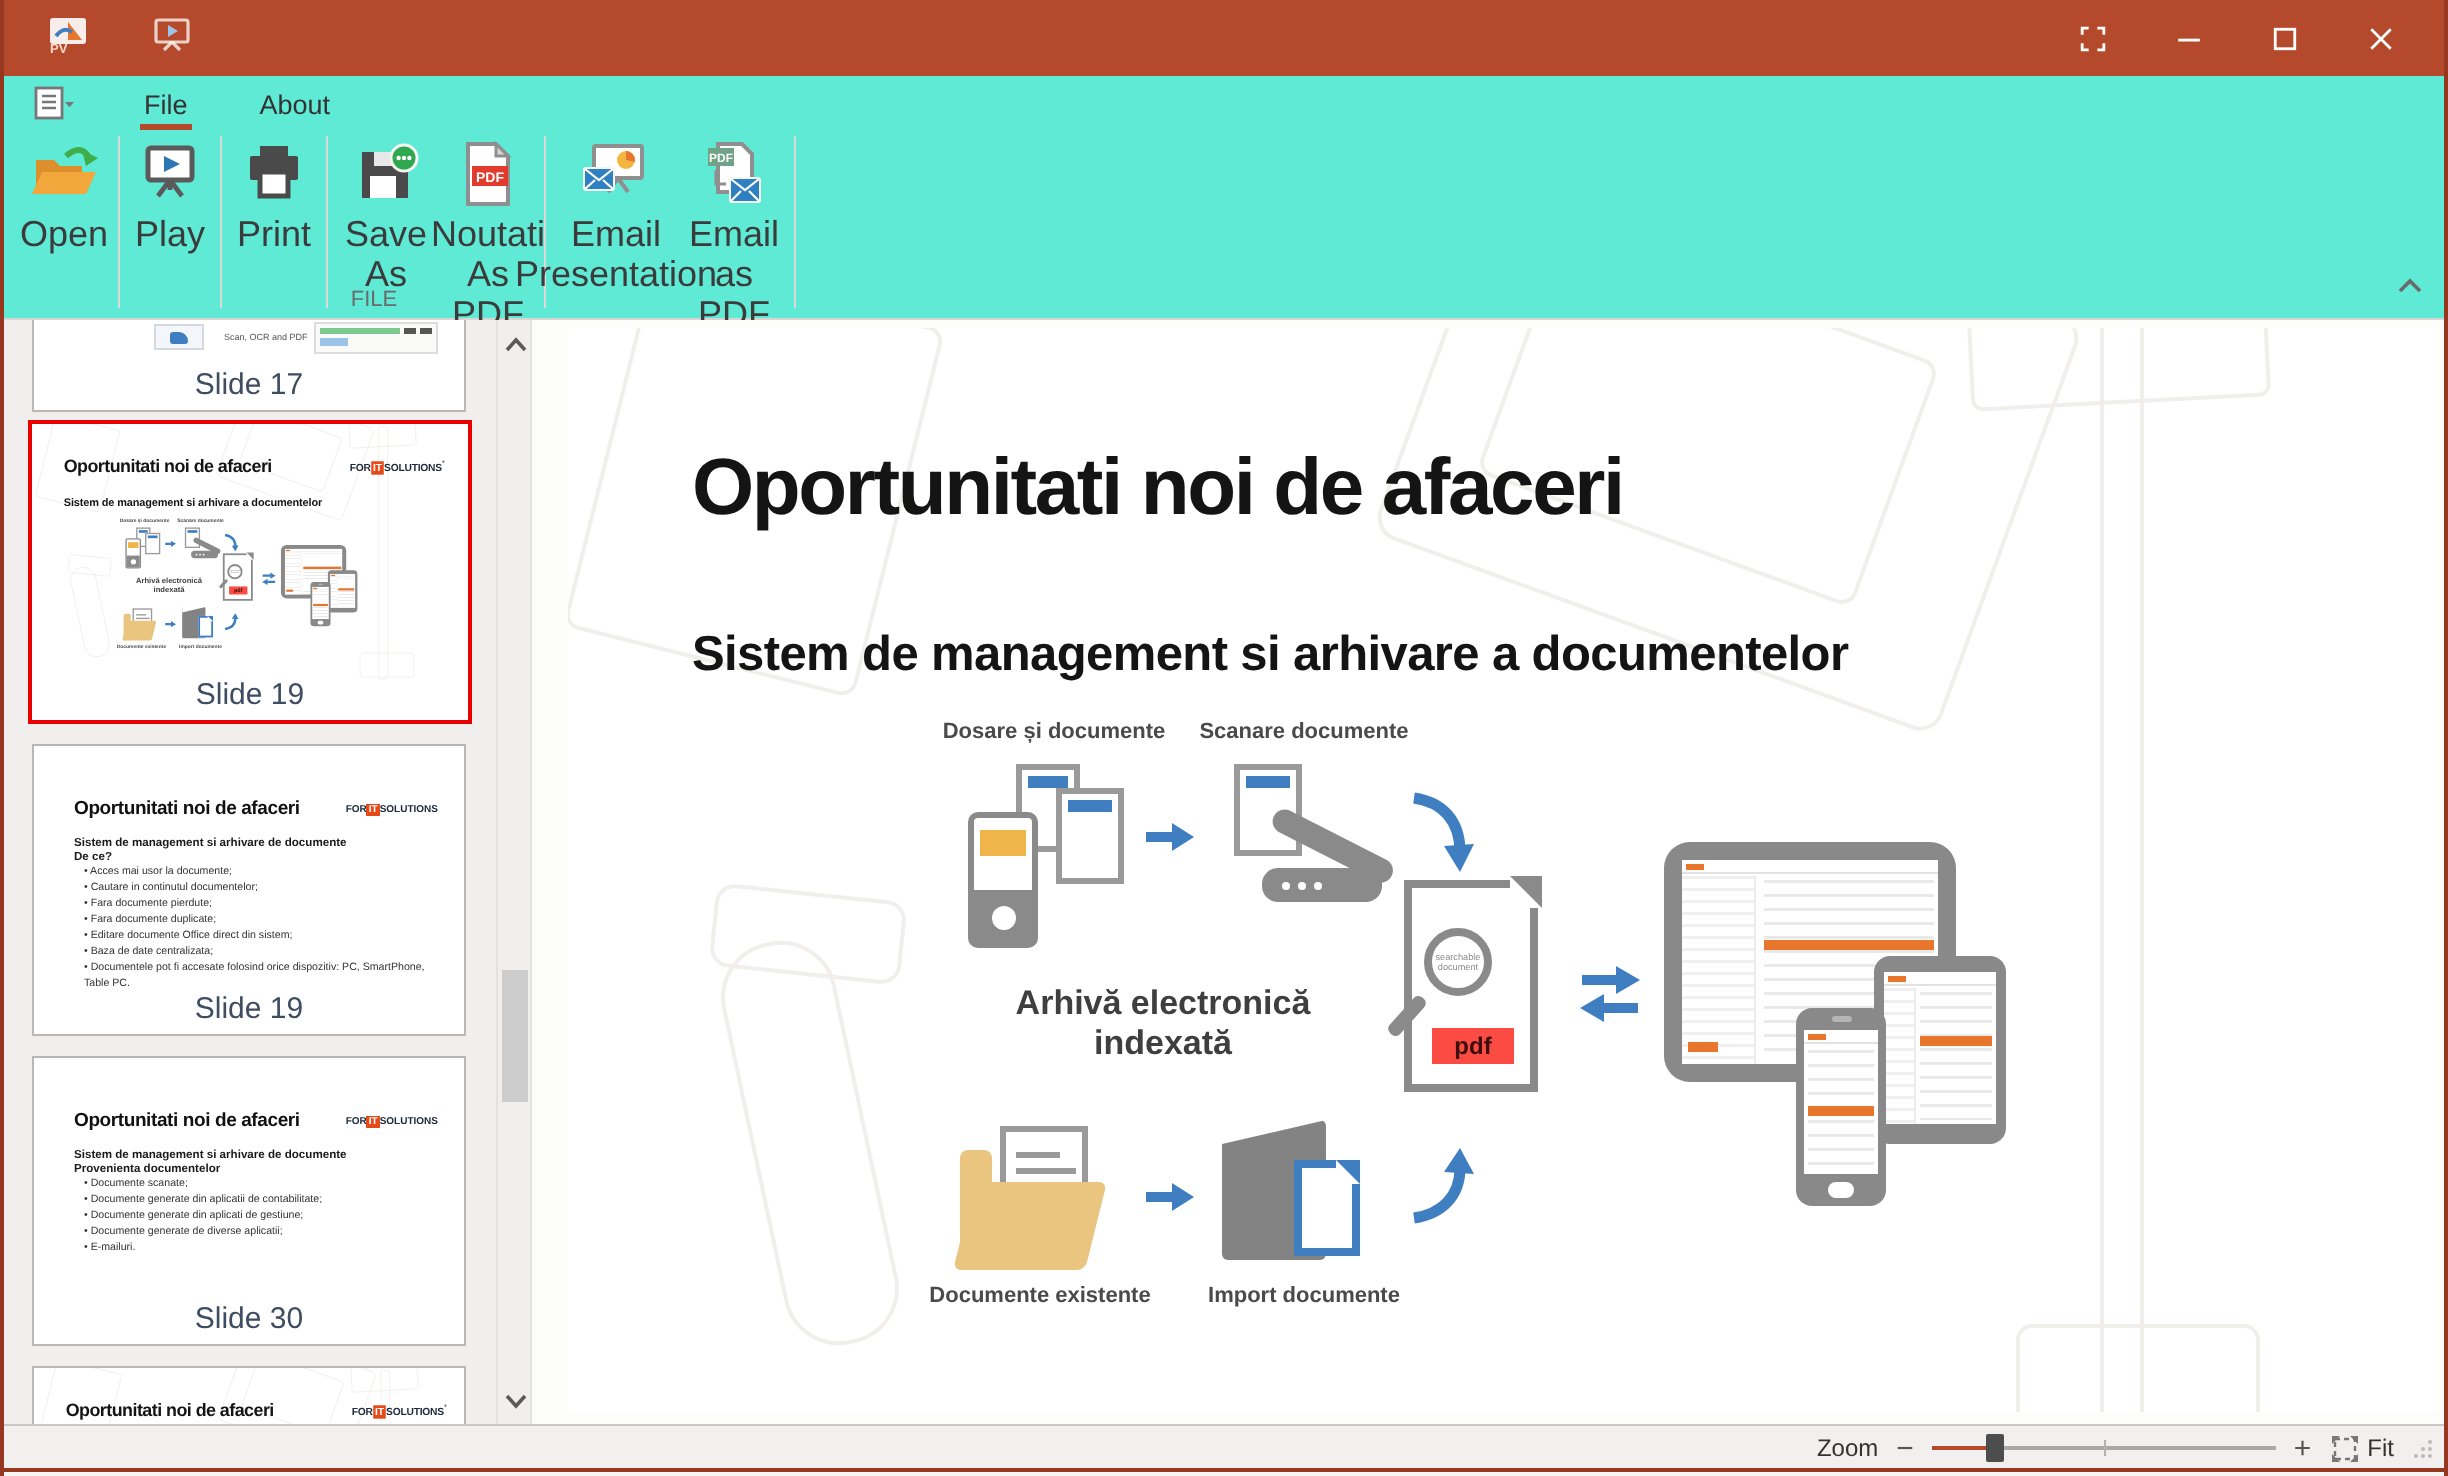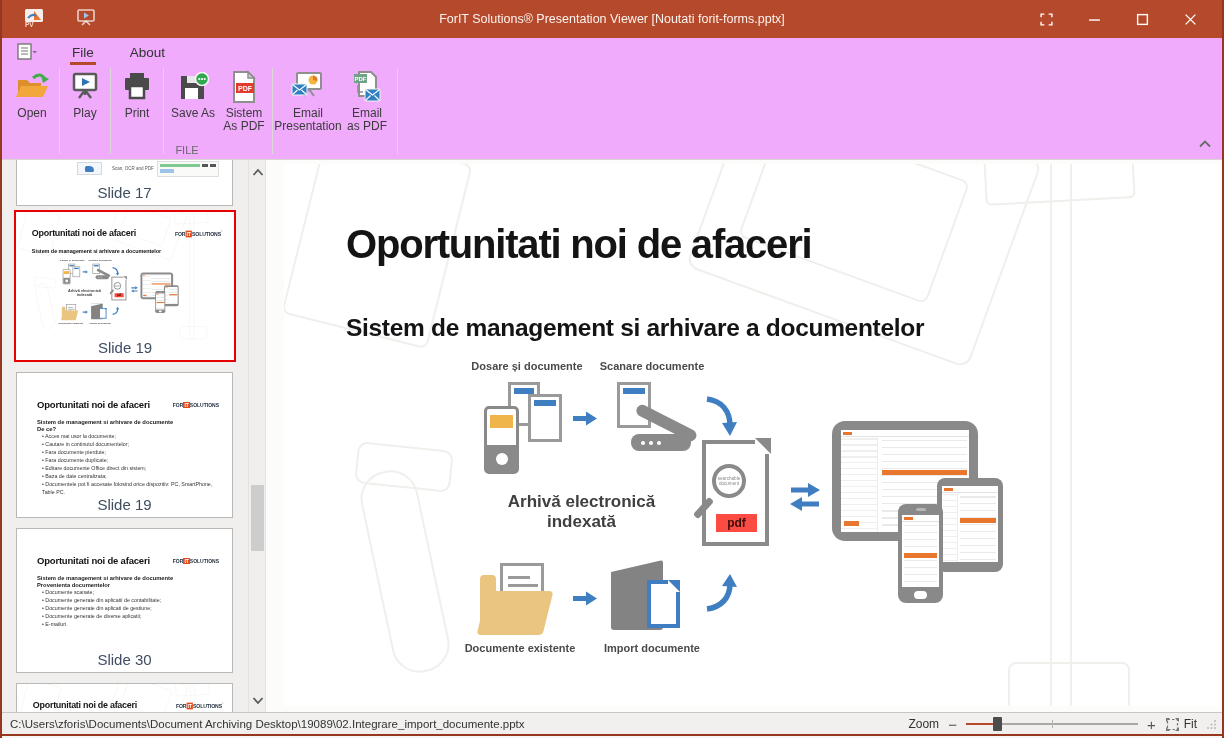--- a/index.html
+++ b/index.html
@@ -8,29 +8,29 @@
             border-left:2px solid #96381f; border-right:2px solid #96381f; }
 
   
   .titlebar { position:relative; height:38px; background:var(--c-titlebar,#b5492b); display:flex; align-items:center; }
   .tb-icons { display:flex; gap:32px; margin-left:22px; }
   .tb-title { position:absolute; left:0; right:0; text-align:center; color:#fdf3ef; font-size:12.5px; pointer-events:none; }
   .tb-controls { position:absolute; right:8px; top:0; height:38px; display:flex; }
   .tb-btn { width:48px; height:38px; display:flex; align-items:center; justify-content:center; }
 
   
-  .ribbon { position:relative; height:122px; background:#f0abfc; border-bottom:1px solid #d8d5d2; }
+  .ribbon { position:relative; height:122px; background:#5eead4; border-bottom:1px solid #d8d5d2; }
   .tabrow { height:28px; display:flex; align-items:center; }
   .menu-btn { margin-left:10px; width:30px; display:flex; justify-content:center; }
   .tab { margin-left:24px; padding:3px 6px 2px; font-size:13.5px; color:#333; position:relative; }
   .tab.active::after { content:""; position:absolute; left:4px; right:4px; bottom:-3px; height:3px; background:var(--c-accent,#b5492b); }
   .btnrow { position:absolute; top:28px; left:0; height:74px; display:flex; align-items:flex-start; padding-left:6px; }
   .rbtn { display:flex; flex-direction:column; align-items:center; padding-top:3px; }
   .rbtn .ric { height:36px; display:flex; align-items:center; justify-content:center; }
-  .rbtn .rlabel { font-size:12px; color:#3b3b3b; line-height:1.12; text-align:center; white-space:pre-line; margin-top:2px; }
+  .rbtn .rlabel { font-size:18px; color:#3b3b3b; line-height:1.12; text-align:center; white-space:pre-line; margin-top:2px; }
   .sep { width:1px; height:86px; background:#dcdad6; margin:2px 3px 0; }
   .group-label { position:absolute; bottom:3px; left:0; width:370px; text-align:center; font-size:11px; color:#6a6a6a; }
   .collapse { position:absolute; right:10px; bottom:6px; }
 
   
   .content { display:flex; height:552px; }
   .thumb-panel { position:relative; width:246px; background:#f0efee; overflow:hidden; }
   .thumb { position:absolute; left:14px; width:217px; background:#fff; border:1px solid #b9b8b6; overflow:hidden; }
   .thumb.selected { left:12px; width:222px; border:2px solid #e60000; }
   .slidelabel { position:absolute; bottom:4px; left:0; width:100%; text-align:center; font-size:15px; color:#3f4d63; }
@@ -153,21 +153,20 @@
           </svg>
       </span>
       <span>
         <svg width="20" height="20" viewBox="0 0 20 20">
             <rect x="2" y="3" width="16" height="11" rx="1" fill="none" stroke="rgba(255,255,255,0.75)" stroke-width="1.6"></rect>
             <polygon points="8,5.5 13,8.5 8,11.5" fill="#9fc3e8"></polygon>
             <path d="M10 14 l-4 4 M10 14 l4 4" stroke="rgba(255,255,255,0.75)" stroke-width="1.6"></path>
           </svg>
       </span>
     </div>
-    <div class="tb-title">ForIT Solutions® Presentation Viewer [Noutati forit-forms.pptx]</div>
     <div class="tb-controls">
       <div class="tb-btn">
           <svg width="13" height="13" viewBox="0 0 12 12">
             <path d="M1 4 V1 H4 M8 1 H11 V4 M11 8 V11 H8 M4 11 H1 V8" stroke="#fff" stroke-width="1.3" fill="none"></path>
           </svg>
         </div>
       <div class="tb-btn">
           <svg width="13" height="13" viewBox="0 0 12 12">
             <line x1="1" y1="6.5" x2="11" y2="6.5" stroke="#fff" stroke-width="1.3"></line>
           </svg>
@@ -248,21 +247,21 @@
       </div>
       <div class="rbtn" style="width:50px">
         <span class="ric">
             <svg width="36" height="34" viewBox="0 0 36 34">
               <path d="M8 2 h14 l6 6 v24 H8 z" fill="#fff" stroke="#8f8f8f" stroke-width="2"></path>
               <path d="M22 2 l6 6 h-6 z" fill="#d5d5d5" stroke="#8f8f8f" stroke-width="1.5"></path>
               <rect x="10" y="13" width="18" height="10" fill="#e23b2e"></rect>
               <text x="19" y="20.8" font-size="7" font-weight="bold" fill="#fff" text-anchor="middle" font-family="Liberation Sans,sans-serif">PDF</text>
             </svg>
           </span>
-        <span class="rlabel">Sistem
+        <span class="rlabel">Noutati
 As PDF</span>
       </div>
       <div class="sep"></div>
       <div class="rbtn" style="width:64px">
         <span class="ric">
             <svg width="36" height="34" viewBox="0 0 36 34">
               <rect x="7" y="3" width="24" height="16" rx="1" fill="#fff" stroke="#8f8f8f" stroke-width="2"></rect>
               <path d="M19 19 l-5 7 M19 19 l5 7" stroke="#8f8f8f" stroke-width="2"></path>
               <circle cx="23" cy="10" r="4.5" fill="#f5b63f"></circle>
               <path d="M23 10 L23 5.5 A4.5 4.5 0 0 1 27.3 11 z" fill="#e8762c"></path>
@@ -633,21 +632,20 @@
             </svg>
 
     <div class="dlabel" style="left:168px;top:478px;width:136px;">Documente existente</div>
     <div class="dlabel" style="left:308px;top:478px;width:120px;">Import documente</div>
   </div>
 </div>
     </div>
   </div>
 
   <div class="statusbar">
-    <div class="sb-path">C:\Users\zforis\Documents\Document Archiving Desktop\19089\02.Integrare_import_documente.pptx</div>
     <div class="sb-right">
       <span>Zoom</span>
       <span class="zbtn">−</span>
       <div class="zoom-slider">
         <div class="zs-track"></div>
         <div class="zs-red"></div>
         <div class="zs-tick"></div>
         <div class="zs-thumb"></div>
       </div>
       <span class="zbtn">+</span>

